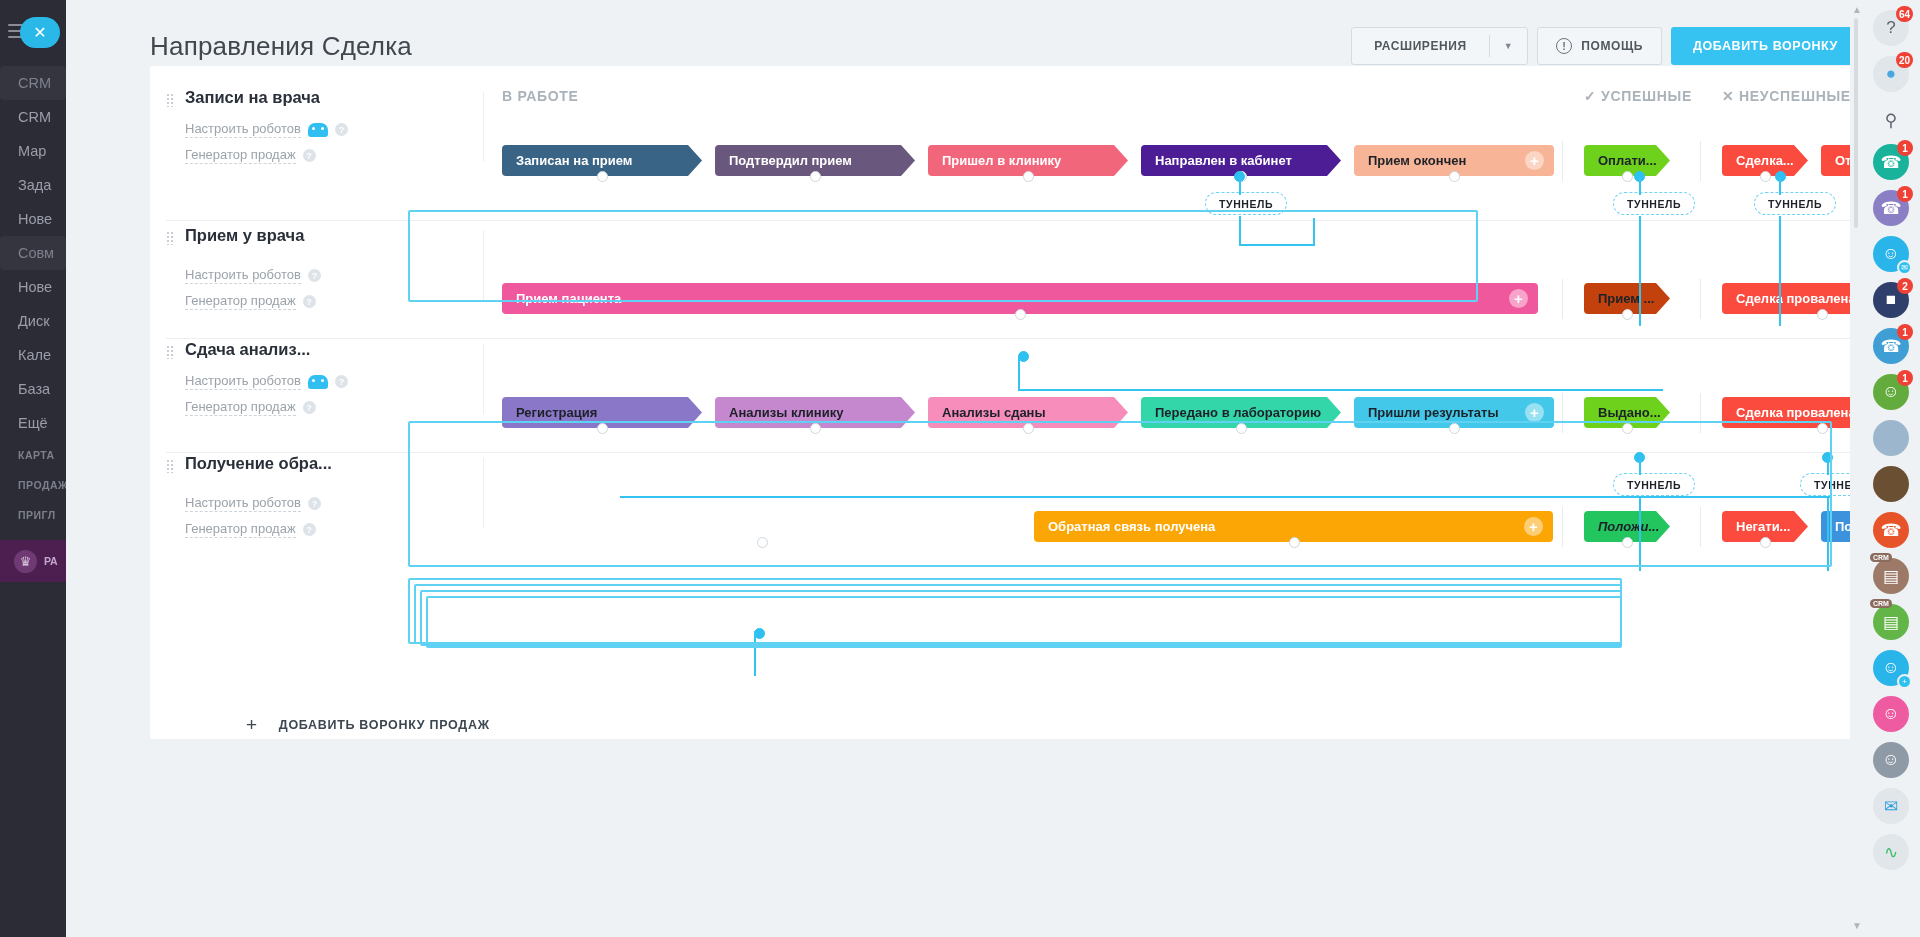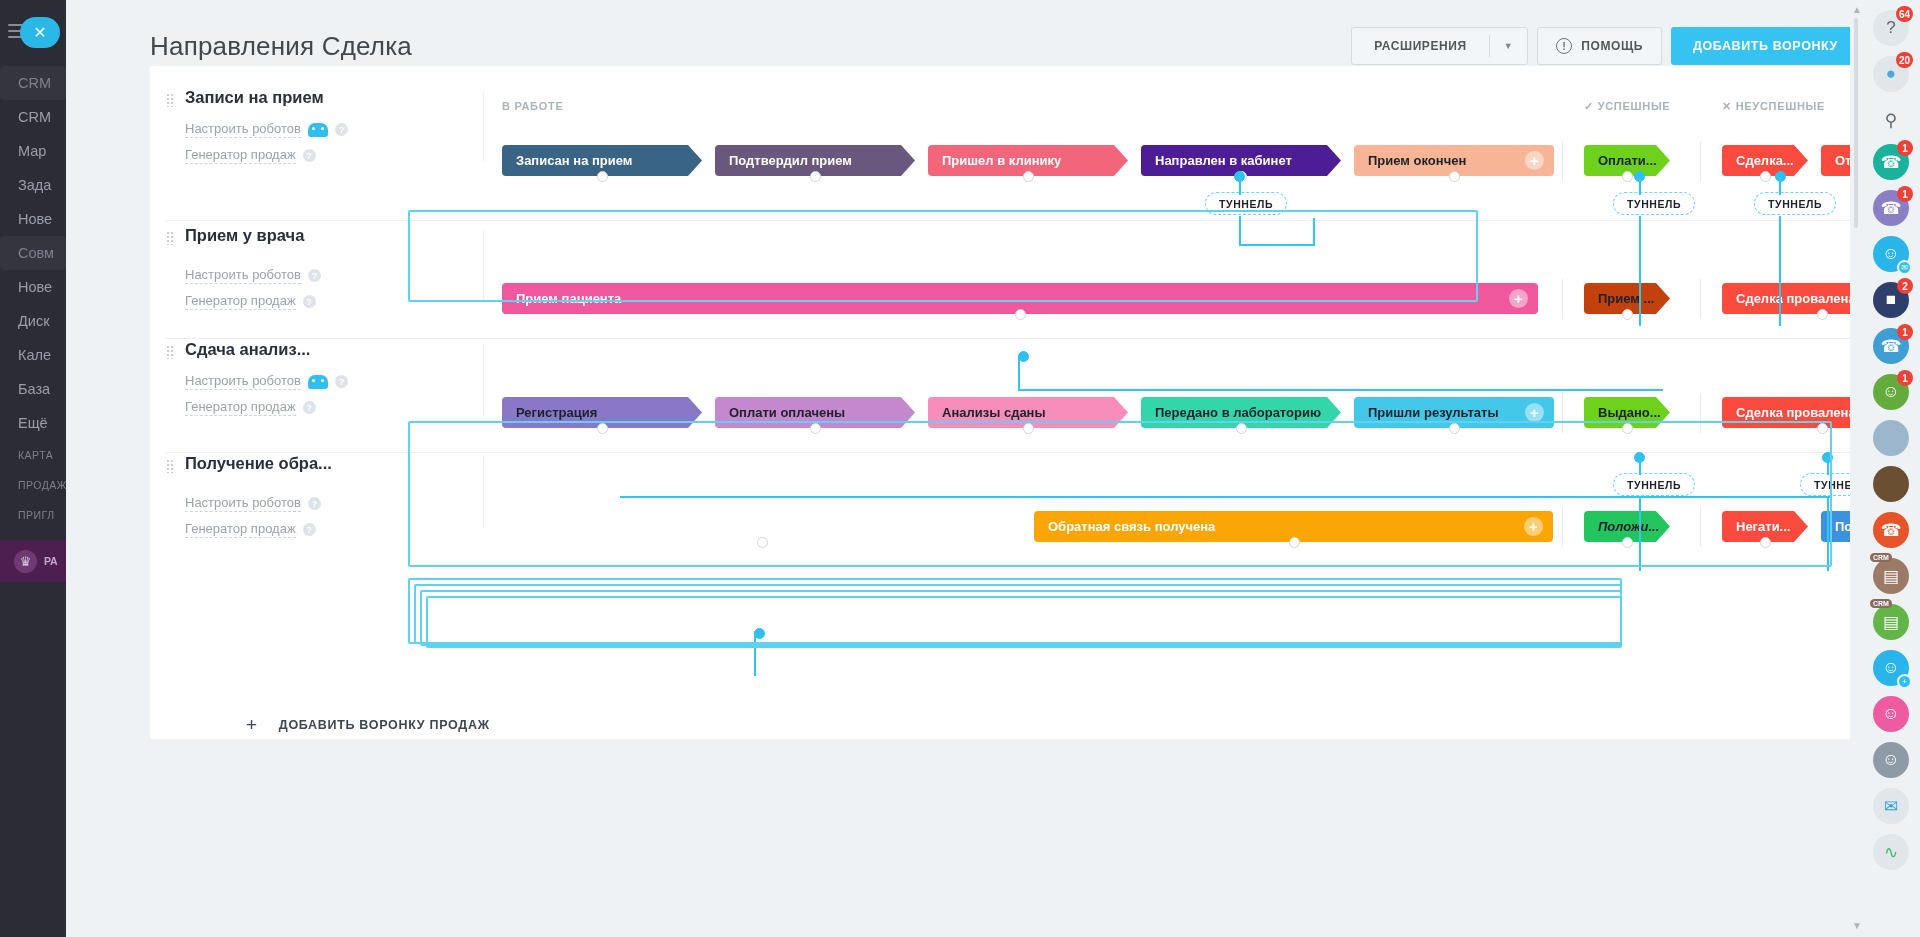--- a/index.html
+++ b/index.html
@@ -23,21 +23,21 @@
     display: flex; align-items: center; justify-content: center;
     font-size: 16px; padding: 0 12px;
   }
   .rail-items { position: absolute; top: 66px; left: 0; width: 66px; }
   .rail-item {
     color: #9b9eaa; font-size: 14.5px; padding: 9px 0 9px 18px;
     white-space: nowrap; overflow: hidden;
   }
   .rail-item.hl { background: #34353f; color: #7e818d; border-radius: 4px; }
   .rail-small {
-    color: #7d808c; font-size: 10.5px; font-weight: normal; letter-spacing: .5px;
+    color: #7d808c; font-size: 10.5px; font-weight: bold; letter-spacing: .5px;
     padding: 9px 0 9px 18px; white-space: nowrap; overflow: hidden;
   }
   .rail-bottom {
     position: absolute; left: 0; bottom: 355px; width: 66px; height: 42px;
     background: #4c1f50; display: flex; align-items: center; padding-left: 14px;
   }
   .crown {
     width: 23px; height: 23px; border-radius: 50%; background: #6f3a74;
     color: #d9c6dc; display: flex; align-items: center; justify-content: center; font-size: 13px;
   }
@@ -121,22 +121,22 @@
     display: flex; align-items: center; justify-content: center;
     font-size: 15px; line-height: 1;
   }
   .knob {
     position: absolute; width: 11px; height: 11px; border-radius: 50%;
     background: #fff; border: 1px solid #cfd6dc; top: 26px;
   }
   .knob.on { background: #2ec0f0; border-color: #2ec0f0; }
 
   .col-head {
-    position: absolute; font-size: 11px; font-weight: bold; color: #aab2ba;
-    letter-spacing: .7px; white-space: nowrap; margin-top: 12px;
+    position: absolute; font-size: 14px; font-weight: bold; color: #aab2ba;
+    letter-spacing: .7px; white-space: nowrap;
   }
 
   .tunnel {
     position: absolute; height: 23px; padding: 0 13px; border: 1.4px dashed #6fd3f5;
     border-radius: 12px; background: #fff; display: flex; align-items: center;
     font-size: 10.5px; font-weight: bold; color: #1d2229; letter-spacing: .6px;
   }
 
   
   .ln { position: absolute; background: #33c5f0; }
@@ -230,21 +230,21 @@
     <div class="board" id="board">
       <div class="add-funnel">
         <span class="pl">+</span>
         <span>ДОБАВИТЬ ВОРОНКУ ПРОДАЖ</span>
       </div>
     <div class="col-head" style="left: 352px; top: 22px;">В РАБОТЕ</div>
         <div class="col-head" style="left: 1434px; top: 22px;">✓  УСПЕШНЫЕ</div>
         <div class="col-head" style="left: 1572px; top: 22px;">✕  НЕУСПЕШНЫЕ</div>
         <div class="funnel-left" style="top: 22px;">
           <div class="drag-dots"></div>
-          <div class="funnel-name">Записи на прием</div>
+          <div class="funnel-name">Записи на врача</div>
           <div class="sub-row" style="margin-top: 14px;">
             <span class="sub-link">Настроить роботов</span>
             <span class="robot"></span>
             <span class="qmark">?</span>
           </div>
           <div class="sub-row">
             <span class="sub-link">Генератор продаж</span>
             <span class="qmark">?</span>
           </div>
         </div>
@@ -328,21 +328,21 @@
             <span class="sub-link">Генератор продаж</span>
             <span class="qmark">?</span>
           </div>
         </div>
         <div class="vdiv" style="top: 278px; height: 70px;"></div>
         <div class="chip dark-text" style="left: 352px; top: 331px; width: 200px; background: rgb(139, 119, 200);">
           <span>Регистрация</span>
         </div>
         <div class="knob" style="left: 447px; top: 357px;"></div>
         <div class="chip dark-text" style="left: 565px; top: 331px; width: 200px; background: rgb(197, 135, 205);">
-          <span>Оплати оплачены</span>
+          <span>Анализы клинику</span>
         </div>
         <div class="knob" style="left: 660px; top: 357px;"></div>
         <div class="chip dark-text" style="left: 778px; top: 331px; width: 200px; background: rgb(247, 141, 187);">
           <span>Анализы сданы</span>
         </div>
         <div class="knob" style="left: 873px; top: 357px;"></div>
         <div class="chip dark-text" style="left: 991px; top: 331px; width: 200px; background: rgb(51, 214, 168);">
           <span>Передано в лабораторию</span>
         </div>
         <div class="knob" style="left: 1086px; top: 357px;"></div>

